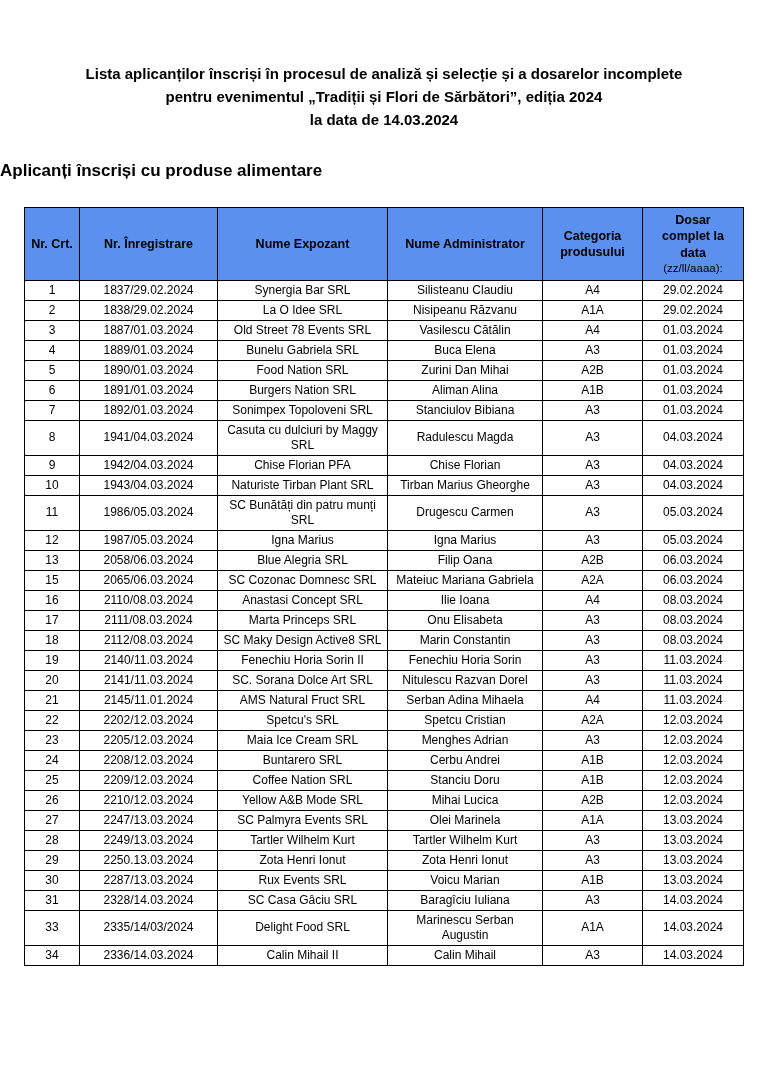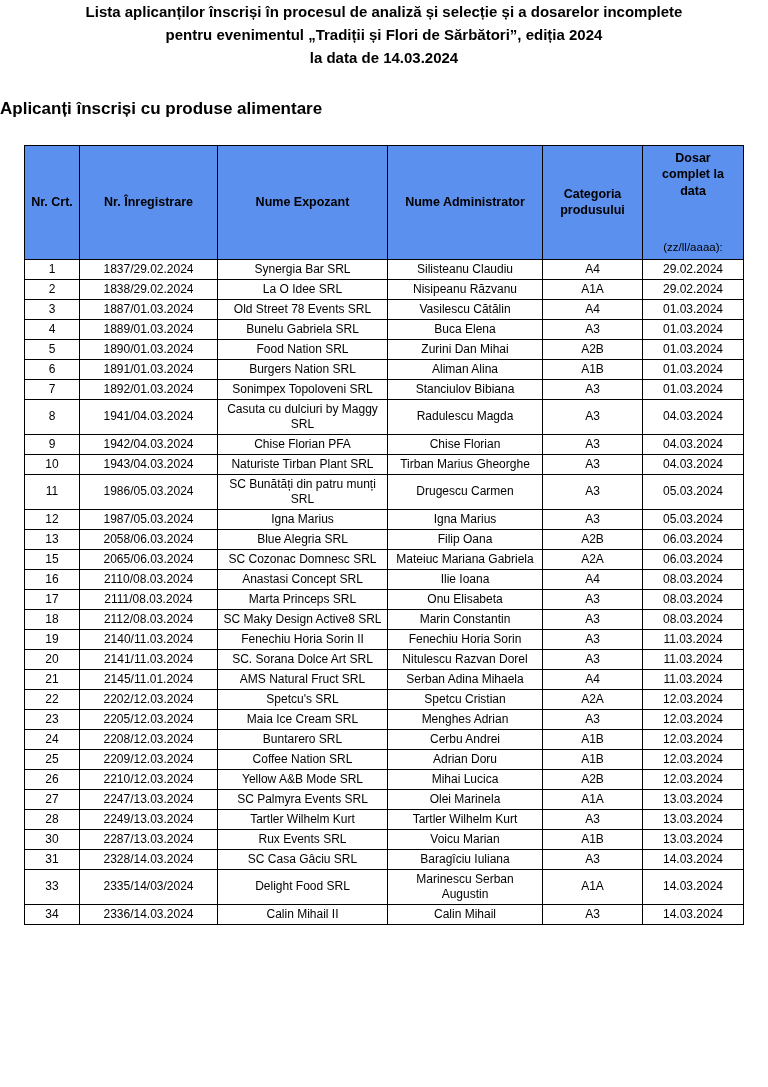--- a/index.html
+++ b/index.html
@@ -11,20 +11,21 @@
   *{box-sizing:border-box;}
   html,body{margin:0;padding:0;}
   body{
     width:768px;height:1087px;
     background:var(--page-bg);
     font-family:"Liberation Sans", sans-serif;
     color:var(--text-color);
   }
   .page{
     width:768px;height:1053px;
+    padding-top:62px;
     overflow:hidden;
   }
   .doc-title{
     width:700px;
     margin:0 auto;
     text-align:center;
     font-size:15px;
     font-weight:bold;
     line-height:23px;
   }
@@ -48,21 +49,21 @@
   }
   table.applicants th{
     background:var(--header-bg);
     font-size:12.5px;
     font-weight:bold;
     padding:4px 4px;
     height:68px;
     line-height:1.3;
   }
   th .hdr-main{white-space:pre-line;display:block;}
-  th .hdr-note{display:block;font-weight:normal;font-size:11.5px;margin-top:41px;}
+  th .hdr-note{display:block;font-weight:normal;font-size:11.5px;}
   table.applicants td{
     font-size:12px;
     padding:2px 5px;
     height:20px;
     line-height:1.25;
     background:#ffffff;
   }
 </style>
 </head>
 <body>
@@ -293,21 +294,21 @@
           <td>2208/12.03.2024</td>
           <td>Buntarero SRL</td>
           <td>Cerbu Andrei</td>
           <td>A1B</td>
           <td>12.03.2024</td>
         </tr>
         <tr>
           <td>25</td>
           <td>2209/12.03.2024</td>
           <td>Coffee Nation SRL</td>
-          <td>Adrian Doru</td>
+          <td>Stanciu Doru</td>
           <td>A1B</td>
           <td>12.03.2024</td>
         </tr>
         <tr>
           <td>26</td>
           <td>2210/12.03.2024</td>
           <td>Yellow A&amp;B Mode SRL</td>
           <td>Mihai Lucica</td>
           <td>A2B</td>
           <td>12.03.2024</td>
@@ -322,20 +323,28 @@
         </tr>
         <tr>
           <td>28</td>
           <td>2249/13.03.2024</td>
           <td>Tartler Wilhelm Kurt</td>
           <td>Tartler Wilhelm Kurt</td>
           <td>A3</td>
           <td>13.03.2024</td>
         </tr>
         <tr>
+          <td>29</td>
+          <td>2250.13.03.2024</td>
+          <td>Zota Henri Ionut</td>
+          <td>Zota Henri Ionut</td>
+          <td>A3</td>
+          <td>13.03.2024</td>
+        </tr>
+        <tr>
           <td>30</td>
           <td>2287/13.03.2024</td>
           <td>Rux Events SRL</td>
           <td>Voicu Marian</td>
           <td>A1B</td>
           <td>13.03.2024</td>
         </tr>
         <tr>
           <td>31</td>
           <td>2328/14.03.2024</td>

